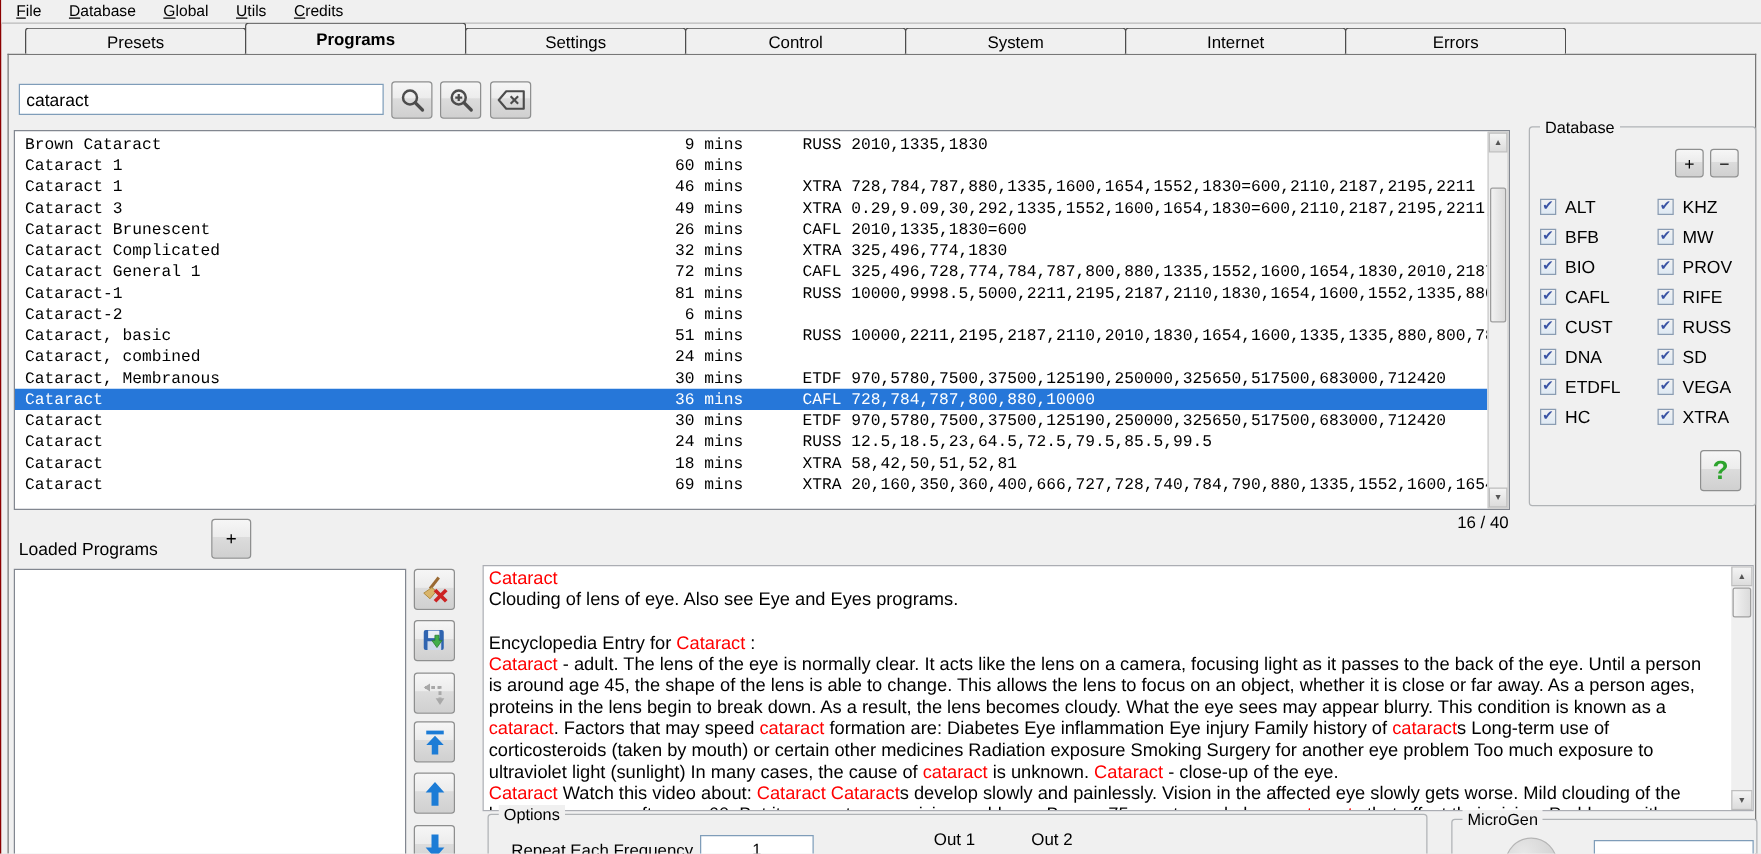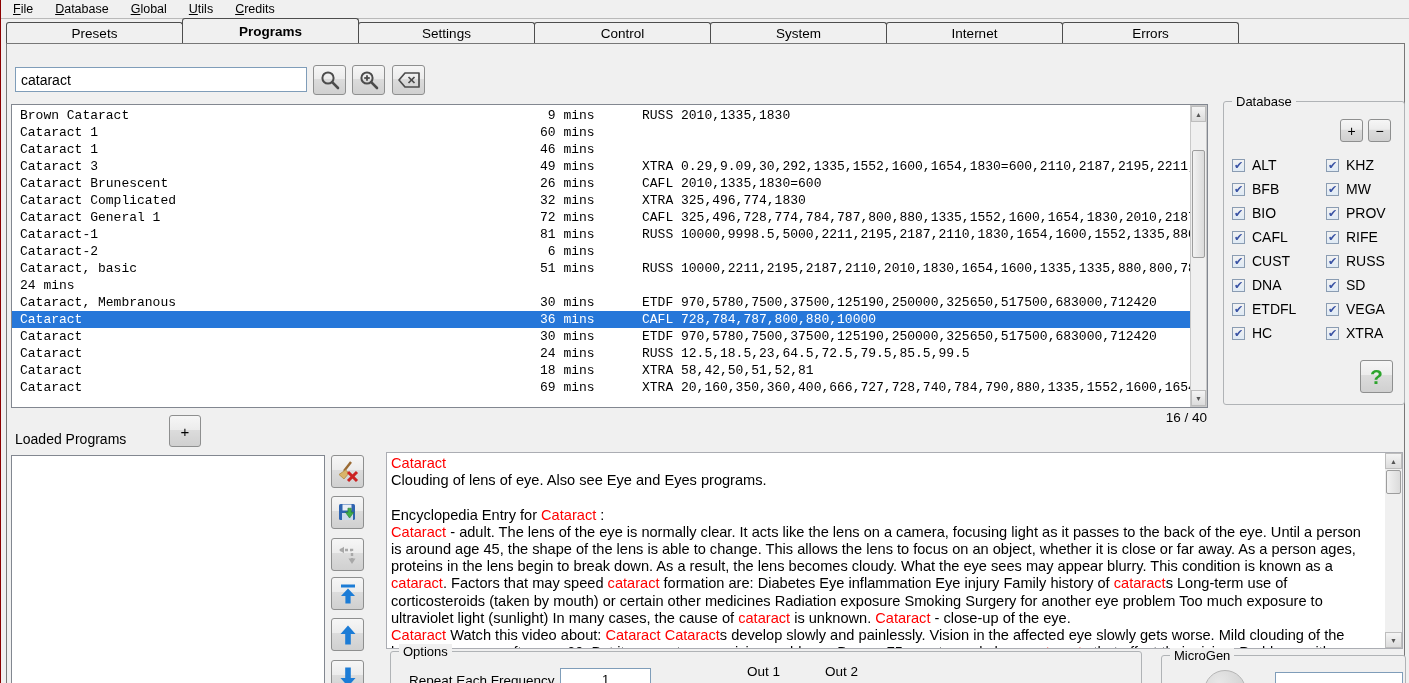--- a/index.html
+++ b/index.html
@@ -4,21 +4,21 @@
 <style>
   html,body{margin:0;padding:0;background:#e4e4e4;}
   #app{position:relative;width:1409px;height:683px;background:#f0f0f0;overflow:hidden;
        font-family:"Liberation Sans",sans-serif;color:#000;border-left:1px solid #8b0000;box-sizing:border-box;}
   
   #menubar{position:absolute;left:0;top:0;width:100%;height:19px;background:#f0f0f0;
            border-bottom:1px solid #b9b9b9;display:flex;align-items:center;padding-left:8px;box-sizing:border-box;}
   .menu-item{display:inline-block;font-size:12.5px;margin-right:14px;padding:1px 4px;cursor:default;}
   .menu-item::first-letter{text-decoration:underline;}
   
-  #tabstrip{position:absolute;left:5px;top:19px;height:24px;display:flex;align-items:flex-end;z-index:4;}
+  #tabstrip{position:absolute;left:19px;top:19px;height:24px;display:flex;align-items:flex-end;z-index:4;}
   .tab{width:177px;height:21px;box-sizing:border-box;border:1px solid #4d4d4d;border-bottom:none;
        border-radius:3px 3px 0 0;background:#f0f0f0;font-size:13.5px;display:flex;align-items:center;
        justify-content:center;margin-right:-1px;}
   .tab.active{font-weight:bold;height:25px;position:relative;z-index:6;background:#f0f0f0;}
   #content{position:absolute;left:5px;top:43px;width:1399px;height:640px;box-sizing:border-box;
            border:1px solid #777;border-bottom:none;background:#f0f0f0;}
   
   #search-input{position:absolute;left:14px;top:67px;width:292px;height:25px;box-sizing:border-box;
                 border:1px solid #7f9db9;font-size:14px;font-family:"Liberation Sans",sans-serif;padding:2px 5px;z-index:5;}
   .btn{background:linear-gradient(#f6f6f6,#ececec 45%,#dcdcdc 46%,#d0d0d0);border:1px solid #8e8f8f;
@@ -135,29 +135,29 @@
           <line x1="11.5" y1="7" x2="17.5" y2="13" stroke="#4c4c4c" stroke-width="1.7"></line>
           <line x1="17.5" y1="7" x2="11.5" y2="13" stroke="#4c4c4c" stroke-width="1.7"></line>
         </svg>
     </span>
   </div>
 
   <div id="proglist">
     <div id="prog-rows">
         <div class="lrow"><span class="c-name">Brown Cataract</span><span class="c-time"> 9 mins</span><span class="c-freq">RUSS 2010,1335,1830</span></div>
         <div class="lrow"><span class="c-name">Cataract 1</span><span class="c-time">60 mins</span></div>
-        <div class="lrow"><span class="c-name">Cataract 1</span><span class="c-time">46 mins</span></div>
+        <div class="lrow"><span class="c-name">Cataract 1</span><span class="c-time">46 mins</span><span class="c-freq">XTRA 728,784,787,880,1335,1600,1654,1552,1830=600,2110,2187,2195,2211</span></div>
         <div class="lrow"><span class="c-name">Cataract 3</span><span class="c-time">49 mins</span><span class="c-freq">XTRA 0.29,9.09,30,292,1335,1552,1600,1654,1830=600,2110,2187,2195,2211,9999</span></div>
         <div class="lrow"><span class="c-name">Cataract Brunescent</span><span class="c-time">26 mins</span><span class="c-freq">CAFL 2010,1335,1830=600</span></div>
         <div class="lrow"><span class="c-name">Cataract Complicated</span><span class="c-time">32 mins</span><span class="c-freq">XTRA 325,496,774,1830</span></div>
         <div class="lrow"><span class="c-name">Cataract General 1</span><span class="c-time">72 mins</span><span class="c-freq">CAFL 325,496,728,774,784,787,800,880,1335,1552,1600,1654,1830,2010,2187,2195,2</span></div>
         <div class="lrow"><span class="c-name">Cataract-1</span><span class="c-time">81 mins</span><span class="c-freq">RUSS 10000,9998.5,5000,2211,2195,2187,2110,1830,1654,1600,1552,1335,880,787,78</span></div>
         <div class="lrow"><span class="c-name">Cataract-2</span><span class="c-time"> 6 mins</span></div>
         <div class="lrow"><span class="c-name">Cataract, basic</span><span class="c-time">51 mins</span><span class="c-freq">RUSS 10000,2211,2195,2187,2110,2010,1830,1654,1600,1335,1335,880,800,787,774,4</span></div>
-        <div class="lrow"><span class="c-time">24 mins</span></div>
+        <div class="lrow"><span class="c-name">Cataract, combined</span><span class="c-time">24 mins</span></div>
         <div class="lrow"><span class="c-name">Cataract, Membranous</span><span class="c-time">30 mins</span><span class="c-freq">ETDF 970,5780,7500,37500,125190,250000,325650,517500,683000,712420</span></div>
         <div class="lrow" style="background: rgb(38, 119, 217); color: rgb(255, 255, 255);"><span class="c-name">Cataract</span><span class="c-time">36 mins</span><span class="c-freq">CAFL 728,784,787,800,880,10000</span></div>
         <div class="lrow"><span class="c-name">Cataract</span><span class="c-time">30 mins</span><span class="c-freq">ETDF 970,5780,7500,37500,125190,250000,325650,517500,683000,712420</span></div>
         <div class="lrow"><span class="c-name">Cataract</span><span class="c-time">24 mins</span><span class="c-freq">RUSS 12.5,18.5,23,64.5,72.5,79.5,85.5,99.5</span></div>
         <div class="lrow"><span class="c-name">Cataract</span><span class="c-time">18 mins</span><span class="c-freq">XTRA 58,42,50,51,52,81</span></div>
         <div class="lrow"><span class="c-name">Cataract</span><span class="c-time">69 mins</span><span class="c-freq">XTRA 20,160,350,360,400,666,727,728,740,784,790,880,1335,1552,1600,1654,2010,2</span></div>
       </div>
   </div>
   <div class="vscroll" id="list-vscroll">
     <div class="scrollbtn">

